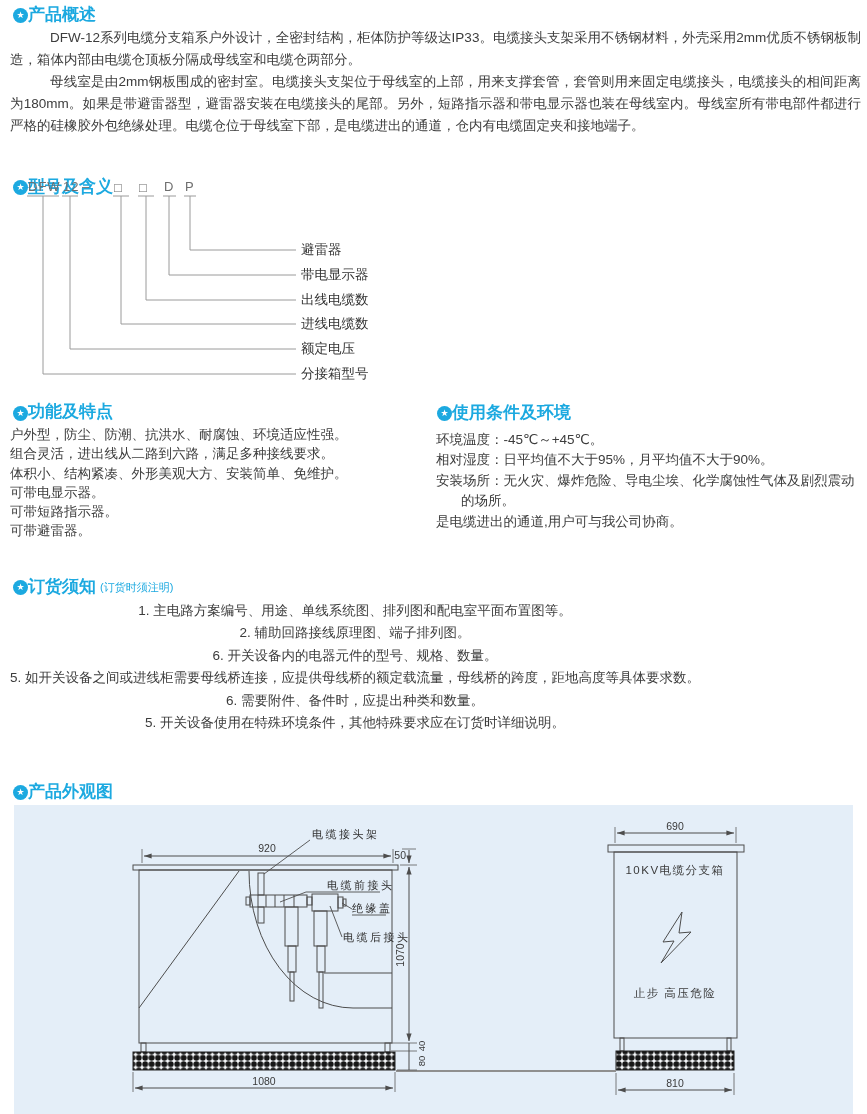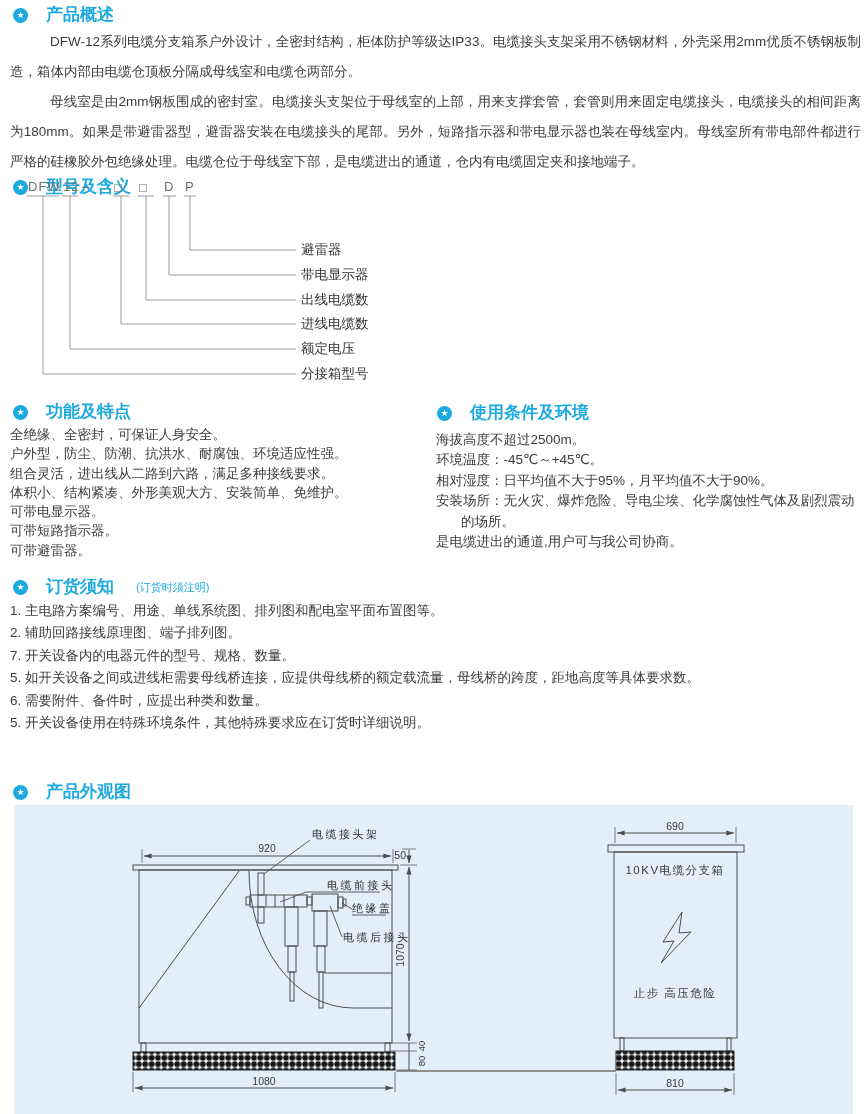--- a/index.html
+++ b/index.html
@@ -1,24 +1,24 @@
 <!DOCTYPE html>
 <html><head>
 <meta charset="utf-8">
 <style>
   html,body{margin:0;padding:0;background:#fff;}
   #page{position:relative;width:867px;height:1114px;background:#ffffff;overflow:hidden;
         font-family:"Liberation Sans","DejaVu Sans",sans-serif;color:#3c3c3c;}
-  .sec-head{position:absolute;display:flex;align-items:center;gap:18px;
+  .sec-head{position:absolute;display:flex;align-items:center;gap:0;
             color:#1ca9e0;font-size:17px;font-weight:bold;line-height:18px;white-space:nowrap;}
   .star-icon{width:15px;height:15px;border-radius:50%;background:#1ca9e0;color:#fff;
              display:inline-flex;align-items:center;justify-content:center;flex:0 0 15px;}
   .star-icon::before{content:"★";font-size:9px;line-height:15px;}
   .head-note{color:#1ca9e0;font-size:11px;font-weight:normal;margin-left:4px;}
-  .body-text{position:absolute;font-size:13.5px;line-height:30px;text-align:justify;}
+  .body-text{position:absolute;font-size:13.5px;line-height:22px;text-align:justify;}
   .body-text p{margin:0;text-indent:40px;}
   .list{position:absolute;font-size:13.5px;}
   .list div{white-space:nowrap;}
   .features div{line-height:19.3px;}
   .ordering div{line-height:22.4px;}
   .conditions{width:424px;}
   .conditions div{line-height:20.4px;white-space:normal;padding-left:25px;text-indent:-25px;}
   .model-svg{position:absolute;left:0;top:178px;}
   .model-svg text{font-family:"Liberation Sans","DejaVu Sans",sans-serif;}
   .code-t{font-size:13px;fill:#6e6e6e;letter-spacing:1px;}
@@ -64,55 +64,53 @@
     <path d="M27,18h32 M62,18h16 M113,18h16 M138,18h16 M163,18h13 M184,18h12" stroke="#9a9a9a" stroke-width="1" fill="none"></path>
     <path d="M190,18V72H296 M169,18V97H296 M146,18V122H296 M121,18V146H296 M70,18V171H296 M43,18V196H296" stroke="#9a9a9a" stroke-width="1" fill="none"></path>
     <text class="mdl-lbl" x="301" y="76">避雷器</text>
     <text class="mdl-lbl" x="301" y="101">带电显示器</text>
     <text class="mdl-lbl" x="301" y="126">出线电缆数</text>
     <text class="mdl-lbl" x="301" y="150">进线电缆数</text>
     <text class="mdl-lbl" x="301" y="175">额定电压</text>
     <text class="mdl-lbl" x="301" y="200">分接箱型号</text>
   </svg>
 
-  <div class="sec-head" style="left:13px;top:403px;">
+  <div class="sec-head" style="left:13px;top:403px;align-items:flex-end;">
     <span class="star-icon"></span>
     <span>功能及特点</span>
   </div>
   <div class="list features" style="left:10px;top:425px;">
-    <div>全绝缘、全密封，可保证人身安全。</div>
     <div>户外型，防尘、防潮、抗洪水、耐腐蚀、环境适应性强。</div>
     <div>组合灵活，进出线从二路到六路，满足多种接线要求。</div>
     <div>体积小、结构紧凑、外形美观大方、安装简单、免维护。</div>
     <div>可带电显示器。</div>
     <div>可带短路指示器。</div>
     <div>可带避雷器。</div>
   </div>
 
   <div class="sec-head" style="left:437px;top:404px;justify-content:flex-end;">
     <span class="star-icon"></span>
     <span>使用条件及环境</span>
   </div>
   <div class="list conditions" style="left:436px;top:430px;">
-    <div>海拔高度不超过2500m。</div>
     <div>环境温度：-45℃～+45℃。</div>
     <div>相对湿度：日平均值不大于95%，月平均值不大于90%。</div>
     <div>安装场所：无火灾、爆炸危险、导电尘埃、化学腐蚀性气体及剧烈震动的场所。</div>
     <div>是电缆进出的通道,用户可与我公司协商。</div>
   </div>
 
   <div class="sec-head" style="left:13px;top:578px;">
     <span class="star-icon"></span>
     <span>订货须知</span>
     <span class="head-note">(订货时须注明)</span>
   </div>
-  <div class="list ordering" style="left:10px;top:600px;">
+  <div class="list ordering" style="left:10px;top:600px;text-align:center;">
     <div>1. 主电路方案编号、用途、单线系统图、排列图和配电室平面布置图等。</div>
     <div>2. 辅助回路接线原理图、端子排列图。</div>
-    <div>7. 开关设备内的电器元件的型号、规格、数量。</div>
+    <div>6. 开关设备内的电器元件的型号、规格、数量。</div>
     <div>5. 如开关设备之间或进线柜需要母线桥连接，应提供母线桥的额定载流量，母线桥的跨度，距地高度等具体要求数。</div>
     <div>6. 需要附件、备件时，应提出种类和数量。</div>
     <div>5. 开关设备使用在特殊环境条件，其他特殊要求应在订货时详细说明。</div>
   </div>
 
   <div class="sec-head" style="left:13px;top:783px;">
     <span class="star-icon"></span>
     <span>产品外观图</span>
   </div>
 

